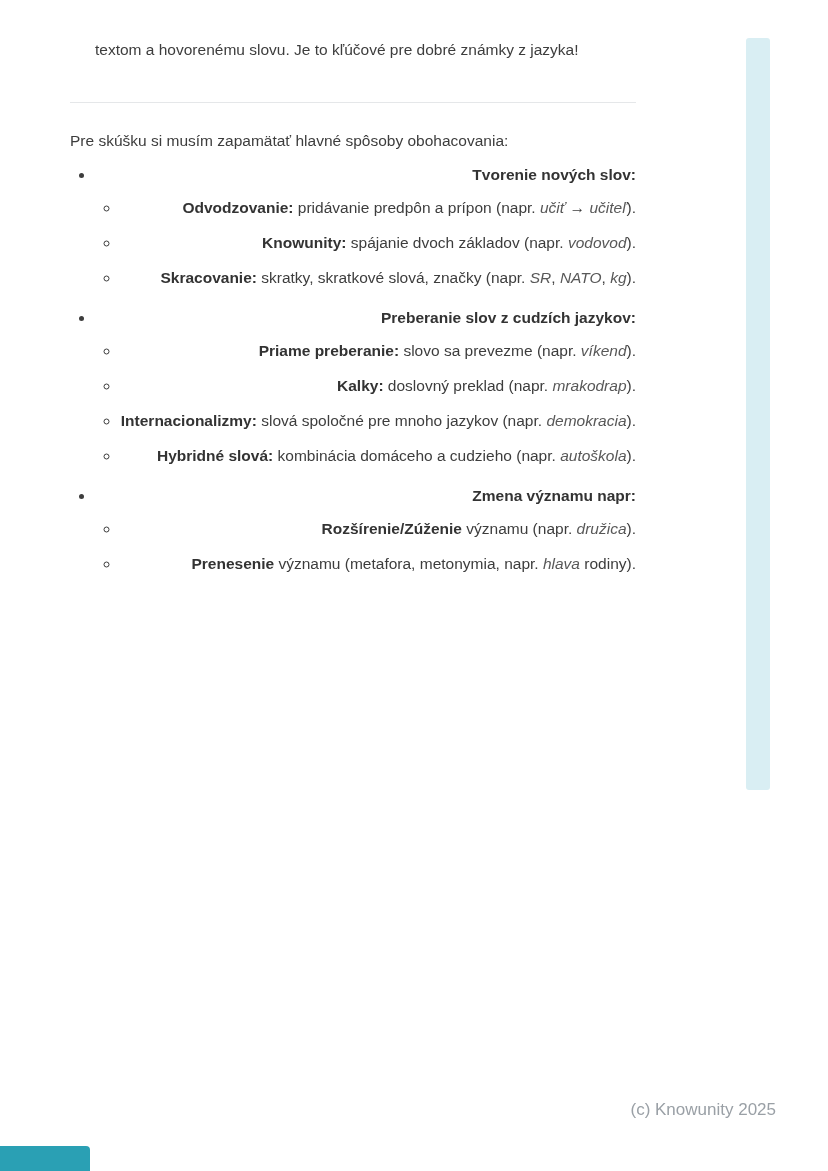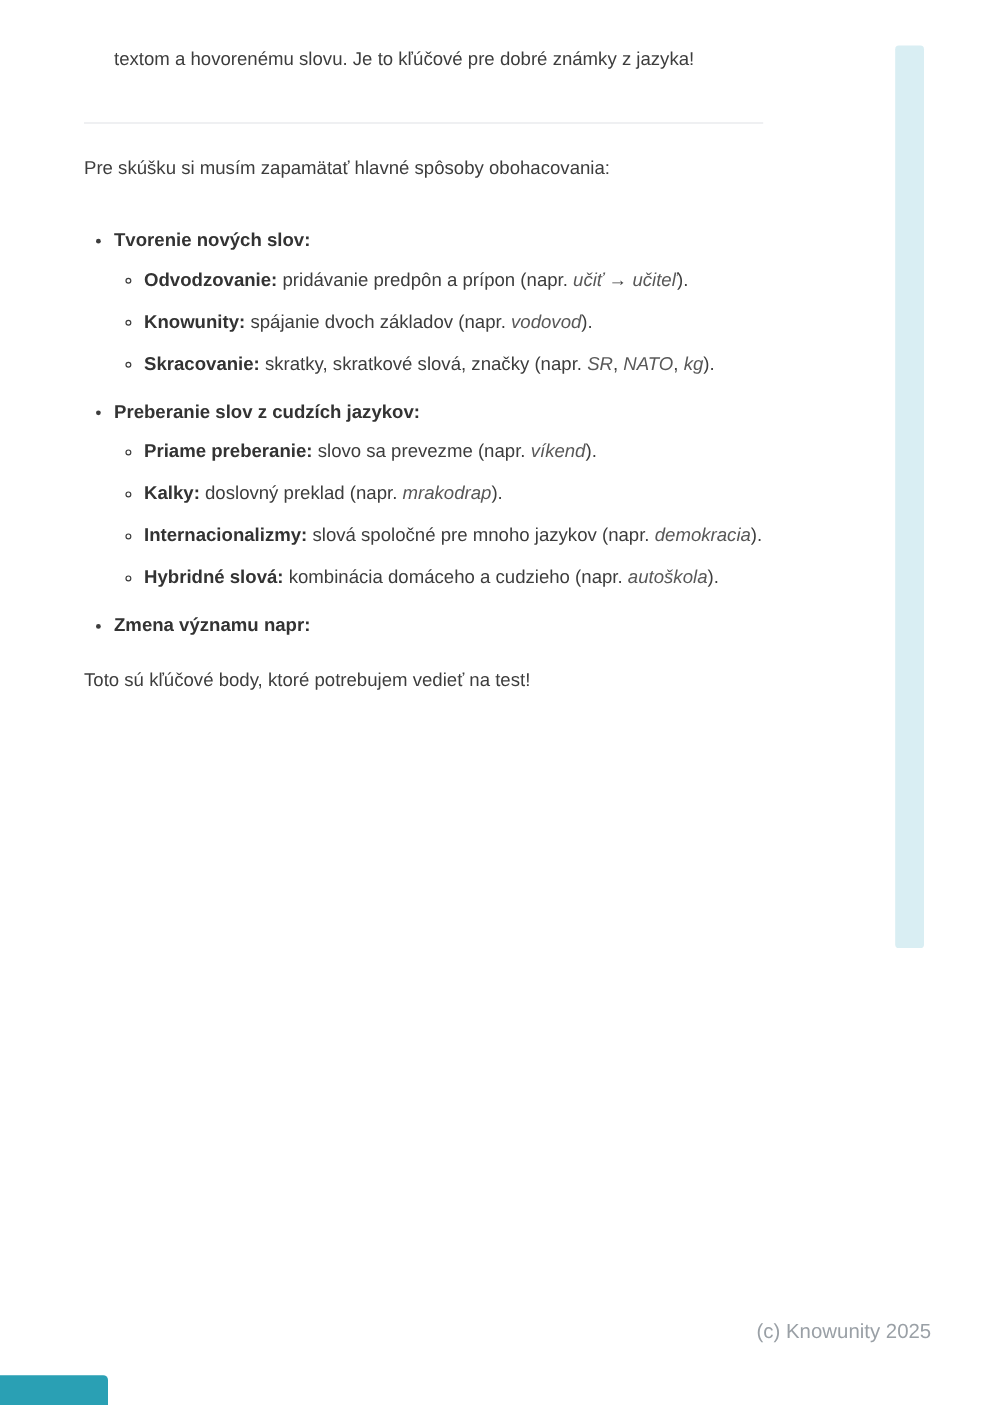--- a/index.html
+++ b/index.html
@@ -47,21 +47,21 @@
     margin-top: 36px;
     font-size: 29px;
     font-weight: 700;
     letter-spacing: -0.3px;
     color: var(--heading, #17768f);
     padding-bottom: 12px;
     border-bottom: 2px solid var(--heading-underline, #56c4d8);
   }
 
   .intro-par { margin-top: 26px; }
-  ul.main-list { margin-top: 36px; }
+  ul.main-list { margin-top: 10px; text-align: right; }
   .outro-par { margin-top: 22px; }
 
   .b { font-weight: 700; color: #333333; }
   .i { font-style: italic; color: #585858; }
 
   .accent-bar {
     position: absolute;
     top: 38px;
     right: 58px;
     width: 24px;
@@ -119,23 +119,26 @@
       <ul class="sublist">
         <li><span class="b">Priame preberanie:</span><span> slovo sa prevezme (napr. </span><span class="i">víkend</span><span>).</span></li>
         <li><span class="b">Kalky:</span><span> doslovný preklad (napr. </span><span class="i">mrakodrap</span><span>).</span></li>
         <li><span class="b">Internacionalizmy:</span><span> slová spoločné pre mnoho jazykov (napr. </span><span class="i">demokracia</span><span>).</span></li>
         <li><span class="b">Hybridné slová:</span><span> kombinácia domáceho a cudzieho (napr. </span><span class="i">autoškola</span><span>).</span></li>
       </ul>
     </li>
 
     <li>
       <span class="b">Zmena významu napr:</span>
+      <ul class="sublist">
+        <li><span class="b">Rozšírenie/Zúženie</span><span> významu (napr. </span><span class="i">družica</span><span>).</span></li>
+        <li><span class="b">Prenesenie</span><span> významu (metafora, metonymia, napr. </span><span class="i">hlava</span><span> rodiny).</span></li>
+      </ul>
     </li>
 
   </ul>
 
-  <p class="outro-par">Toto sú kľúčové body, ktoré potrebujem vedieť na test!</p>
 
 </main>
 
 <div class="footer-copyright">(c) Knowunity 2025</div>
 
 <div class="corner-block"></div>
 
 </body></html>

